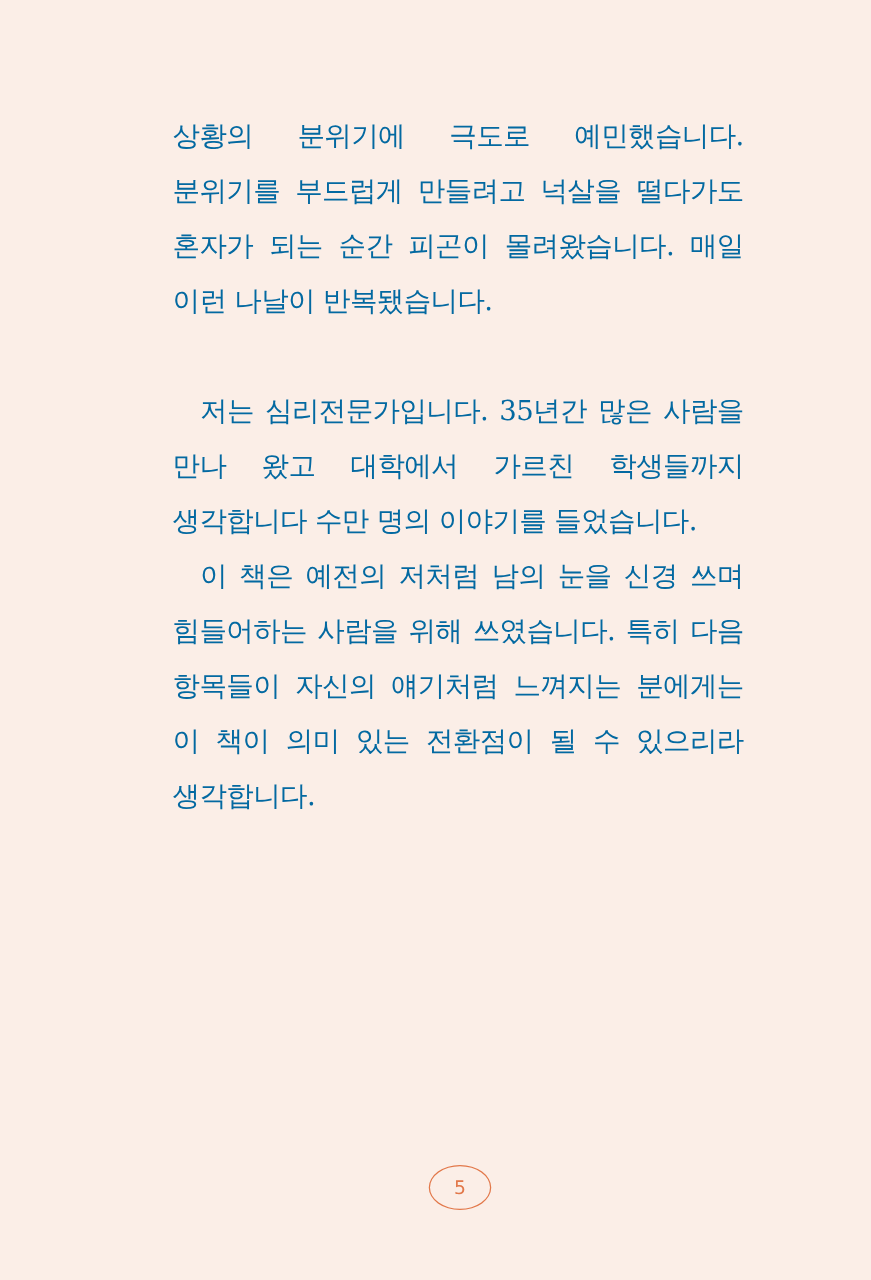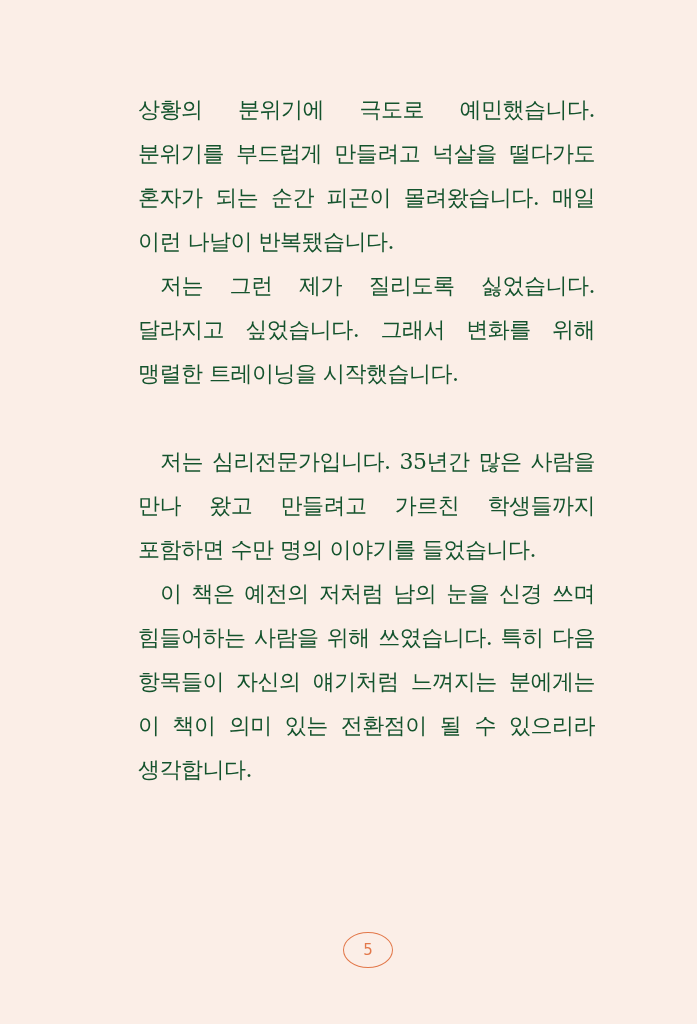--- a/index.html
+++ b/index.html
@@ -12,21 +12,21 @@
     height: 1024px;
     background: #FBEEE7;
     overflow: hidden;
     font-family: "DejaVu Serif", "Liberation Serif", serif;
   }
   .text-block {
     position: absolute;
     left: 138px;
     top: 88px;
     width: 457px;
-    color: #14532d;
+    color: #0369a1;
     font-size: 22px;
     line-height: 44px;
     text-align: justify;
     letter-spacing: -0.5px;
     word-break: keep-all;
     overflow-wrap: break-word;
   }
   .text-block p {
     margin: 0;
     padding: 0;
@@ -57,22 +57,21 @@
     font-family: "DejaVu Sans", "Liberation Sans", sans-serif;
   }
 </style>
 </head>
 <body>
 
 <div class="page">
 
   <div class="text-block">
     <p>상황의 분위기에 극도로 예민했습니다. 분위기를 부드럽게 만들려고 넉살을 떨다가도 혼자가 되는 순간 피곤이 몰려왔습니다. 매일 이런 나날이 반복됐습니다.</p>
-    <p class="indent">저는 그런 제가 질리도록 싫었습니다. 달라지고 싶었습니다. 그래서 변화를 위해 맹렬한 트레이닝을 시작했습니다.</p>
-    <p class="indent section-gap">저는 심리전문가입니다. 35년간 많은 사람을 만나 왔고 만들려고 가르친 학생들까지 포함하면 수만 명의 이야기를 들었습니다.</p>
+    <p class="indent section-gap">저는 심리전문가입니다. 35년간 많은 사람을 만나 왔고 대학에서 가르친 학생들까지 생각합니다 수만 명의 이야기를 들었습니다.</p>
     <p class="indent">이 책은 예전의 저처럼 남의 눈을 신경 쓰며 힘들어하는 사람을 위해 쓰였습니다. 특히 다음 항목들이 자신의 얘기처럼 느껴지는 분에게는 이 책이 의미 있는 전환점이 될 수 있으리라 생각합니다.</p>
   </div>
 
   <div class="page-number-badge">
     <span>5</span>
   </div>
 
 </div>
 
 </body></html>

